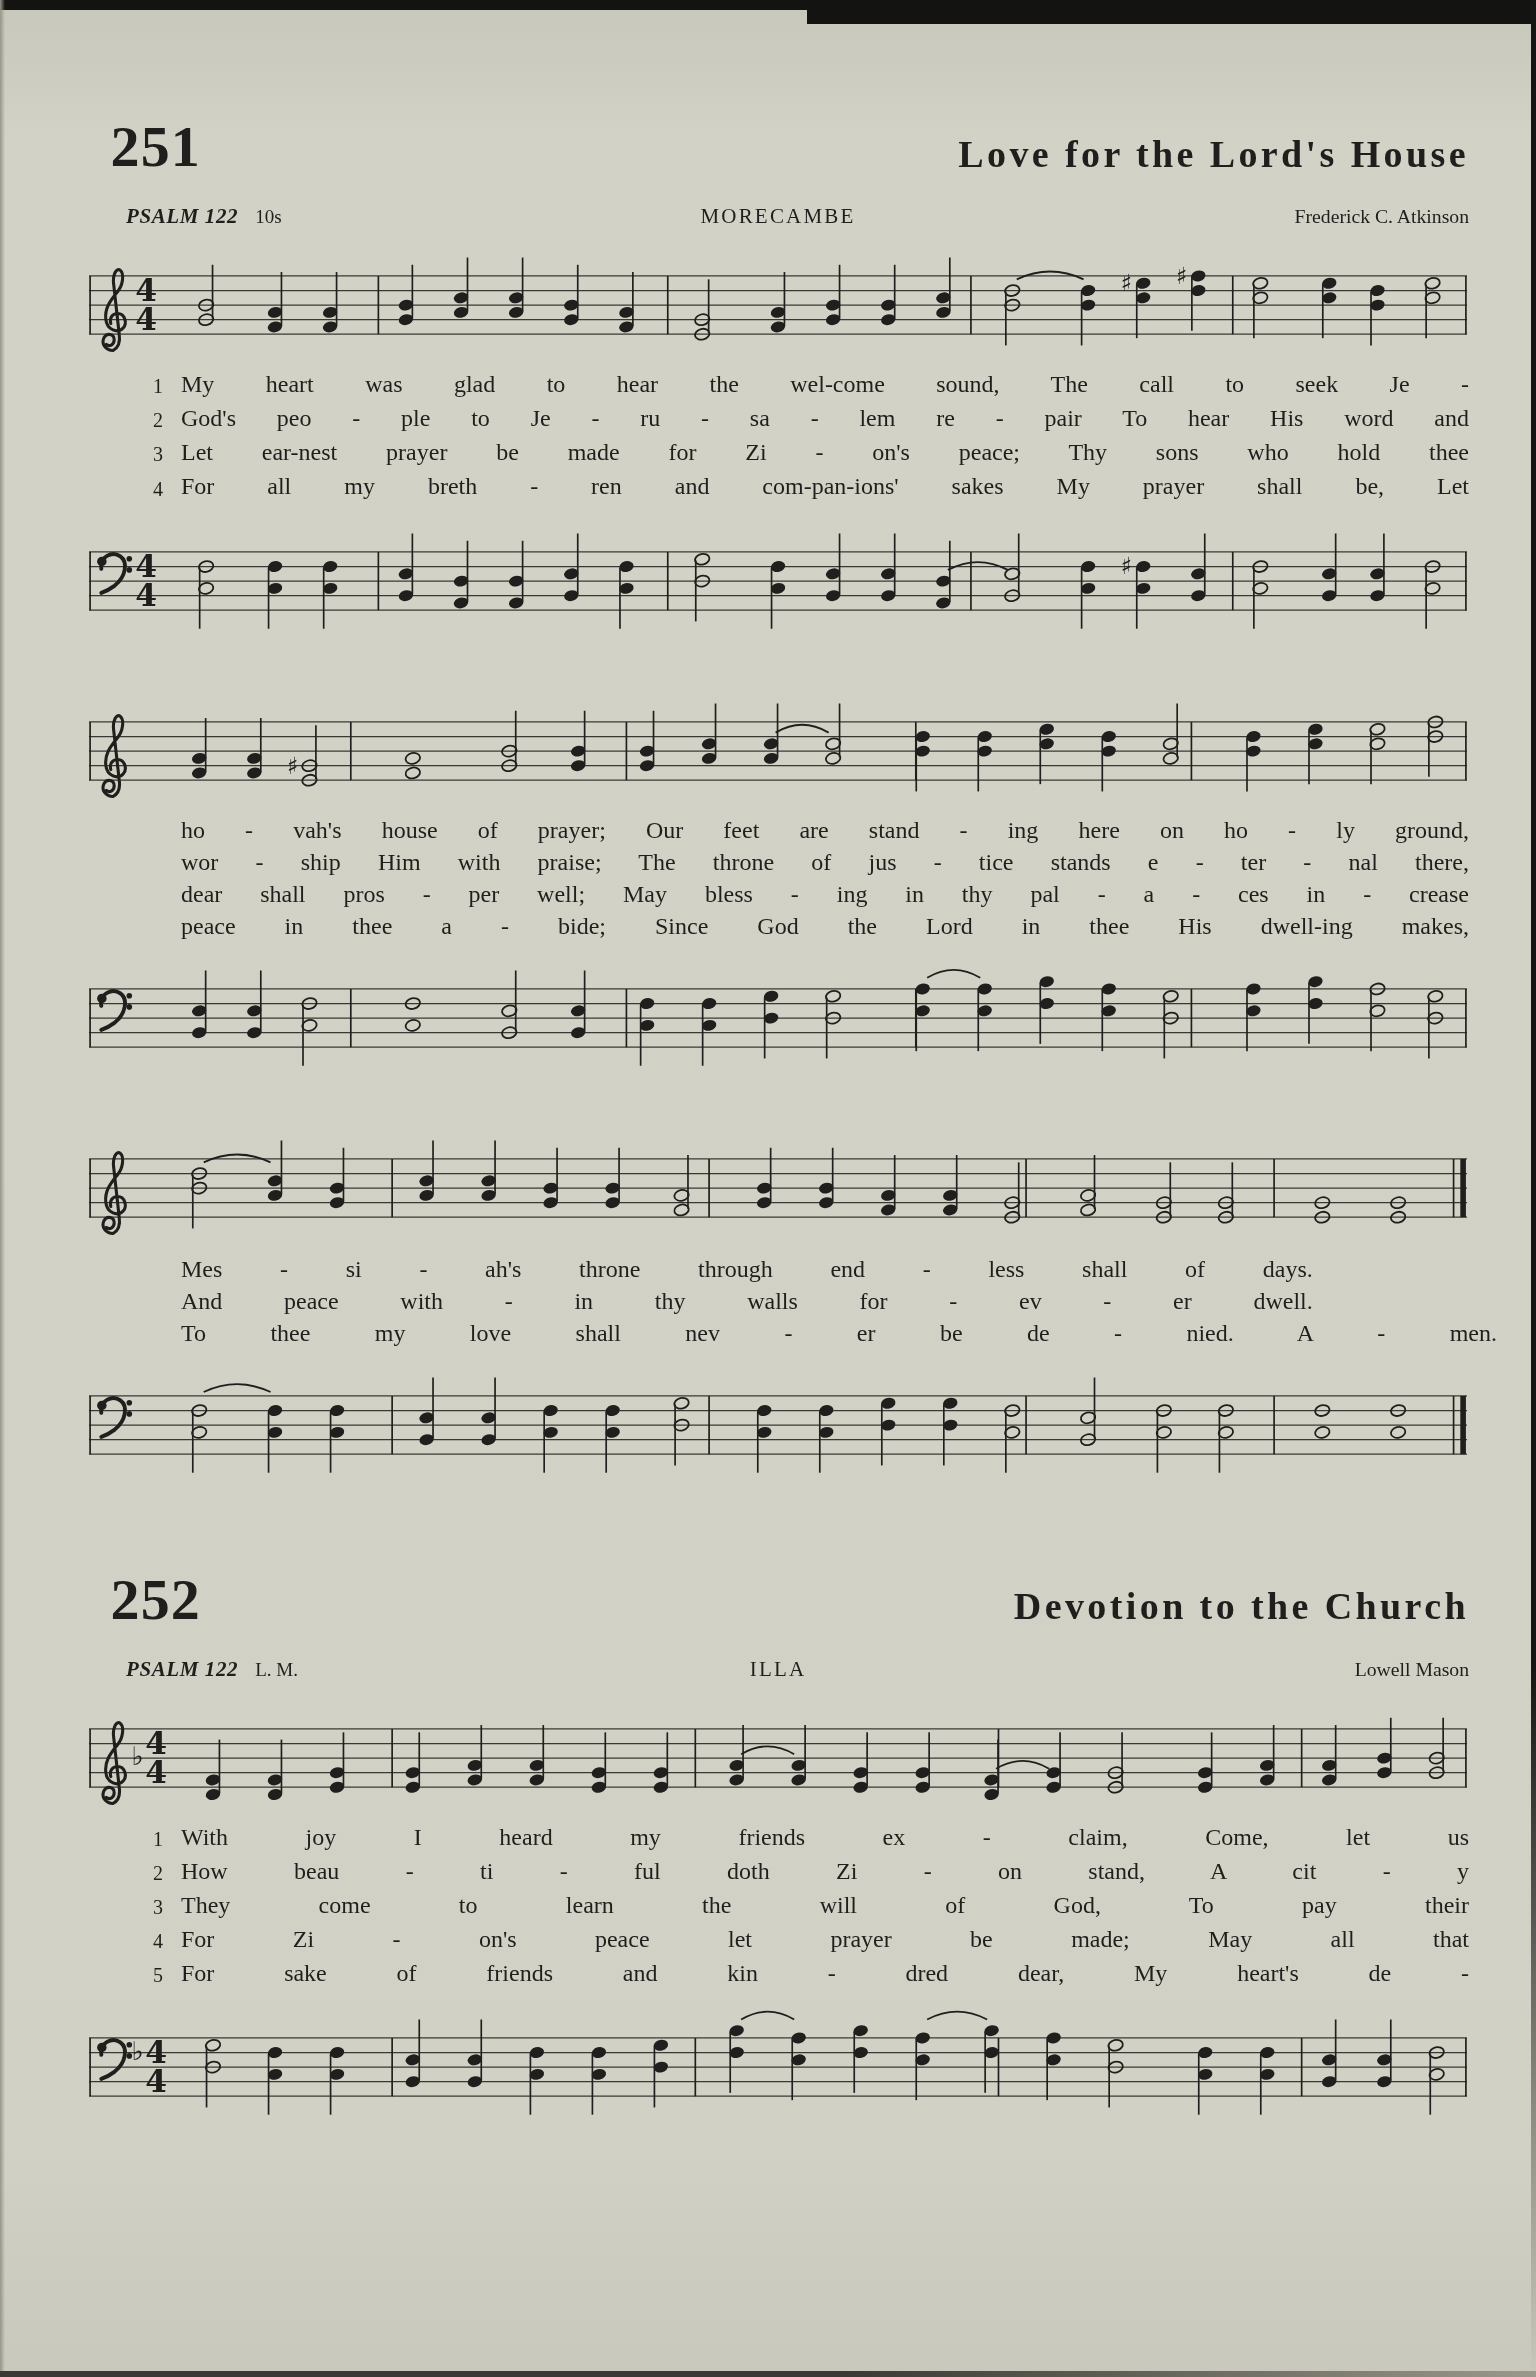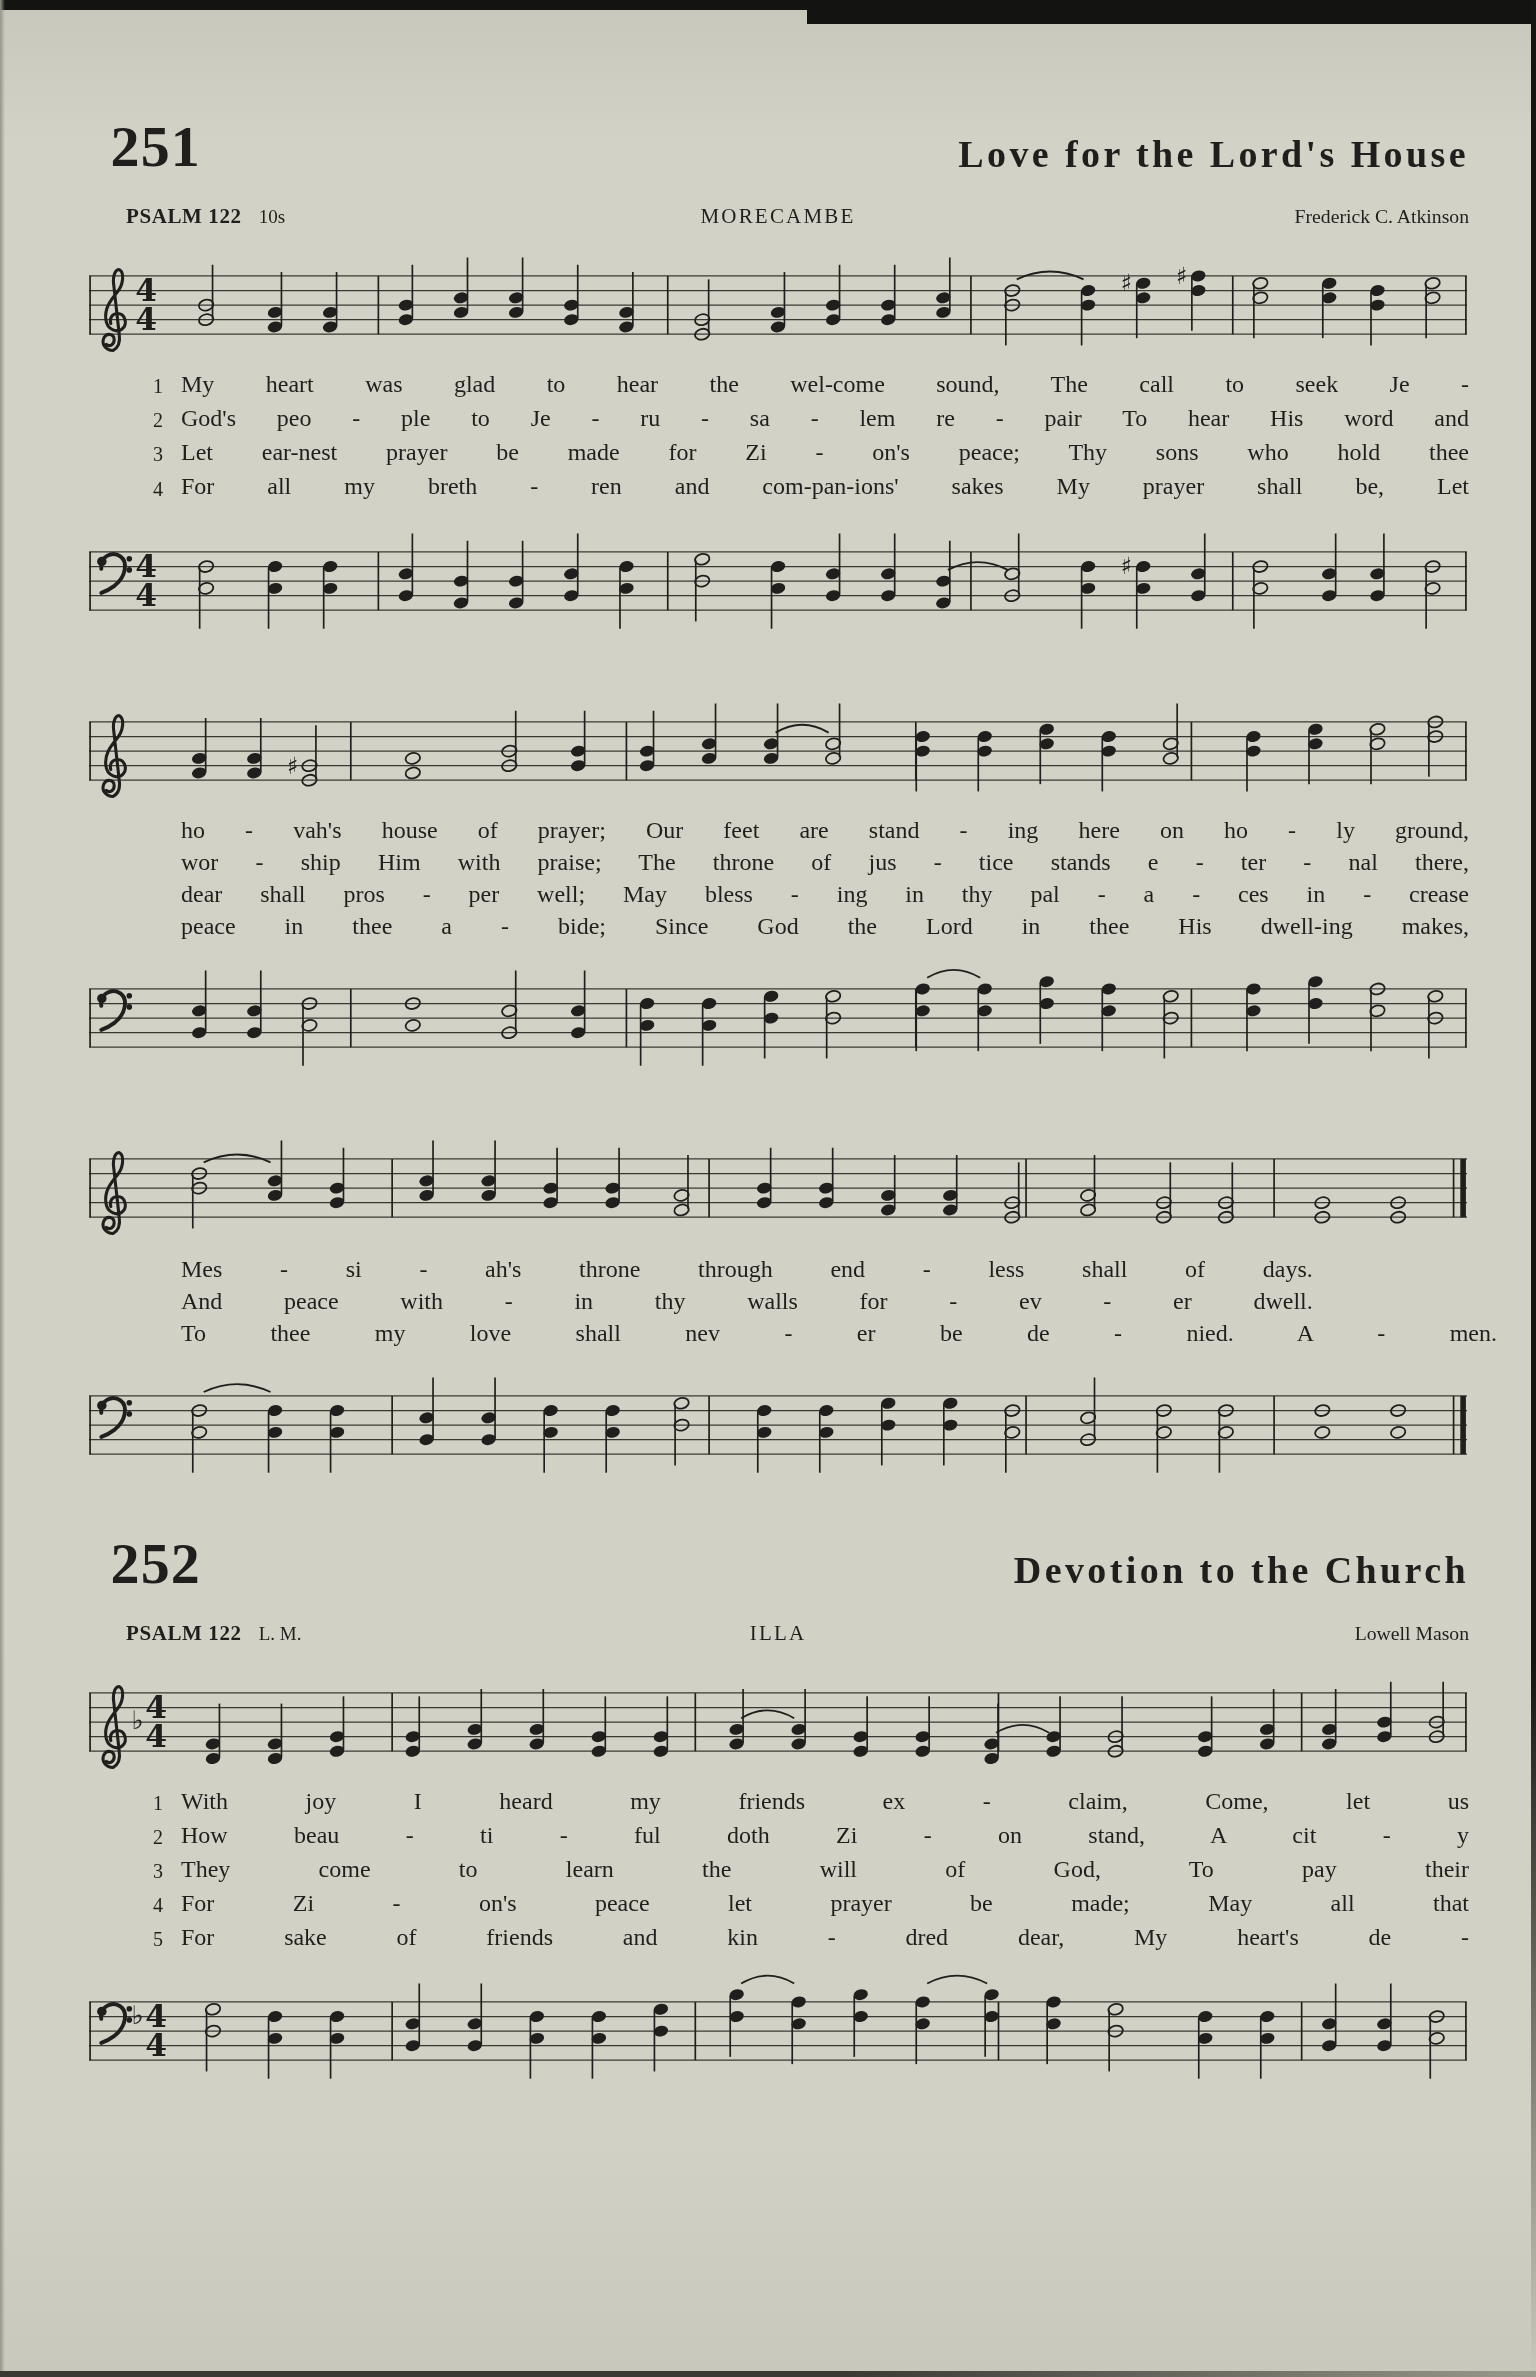--- a/index.html
+++ b/index.html
@@ -14,29 +14,29 @@
   .edge-right{position:absolute;top:0;right:0;width:6.2px;height:100%;
     background:linear-gradient(180deg,#151513 0%,#151513 70%,rgba(21,21,19,0) 100%);}
   .edge-left{position:absolute;top:0;left:0;width:4.5px;height:100%;
     background:linear-gradient(90deg,#97958a,rgba(151,149,138,0));}
   .edge-bottom{position:absolute;bottom:0;left:0;width:100%;height:5.6px;
     background:linear-gradient(90deg,#3a3934 55%,#9b998c);}
   .content{position:absolute;left:87px;top:0;width:1382px;}
 
   .hymn-header{position:relative;height:71px;}
   .hymn-header.first{margin-top:107px;}
-  .hymn + .hymn .hymn-header{margin-top:44px;}
+  .hymn + .hymn .hymn-header{margin-top:80px;}
   .hymn-number{position:absolute;left:23.6px;bottom:-2.2px;font-size:58px;font-weight:bold;letter-spacing:1.1px;}
   .hymn-title{position:absolute;left:0;right:0;bottom:2.2px;text-align:right;
     font-size:38px;font-weight:bold;letter-spacing:3.4px;}
 
   .meta-row{display:grid;grid-template-columns:1fr auto 1fr;align-items:baseline;
     margin-top:26px;font-size:21px;}
   .meta-left{justify-self:start;padding-left:39px;}
-  .psalm{font-weight:bold;letter-spacing:0.6px;}
+  .psalm{font-weight:bold;letter-spacing:0.6px;font-style:italic;}
   .meter{margin-left:17px;font-size:19px;}
   .tune{justify-self:center;letter-spacing:2.2px;font-size:21px;}
   .composer{justify-self:end;font-size:19.7px;}
 
   .system{margin-top:5.6px;}
   .system + .system{margin-top:49px;}
   .staff-wrap{margin-top:10px;}
   .staff-wrap svg{display:block;}
 
   .lyrics{margin-top:7.9px;margin-bottom:3.4px;padding-left:66px;}

